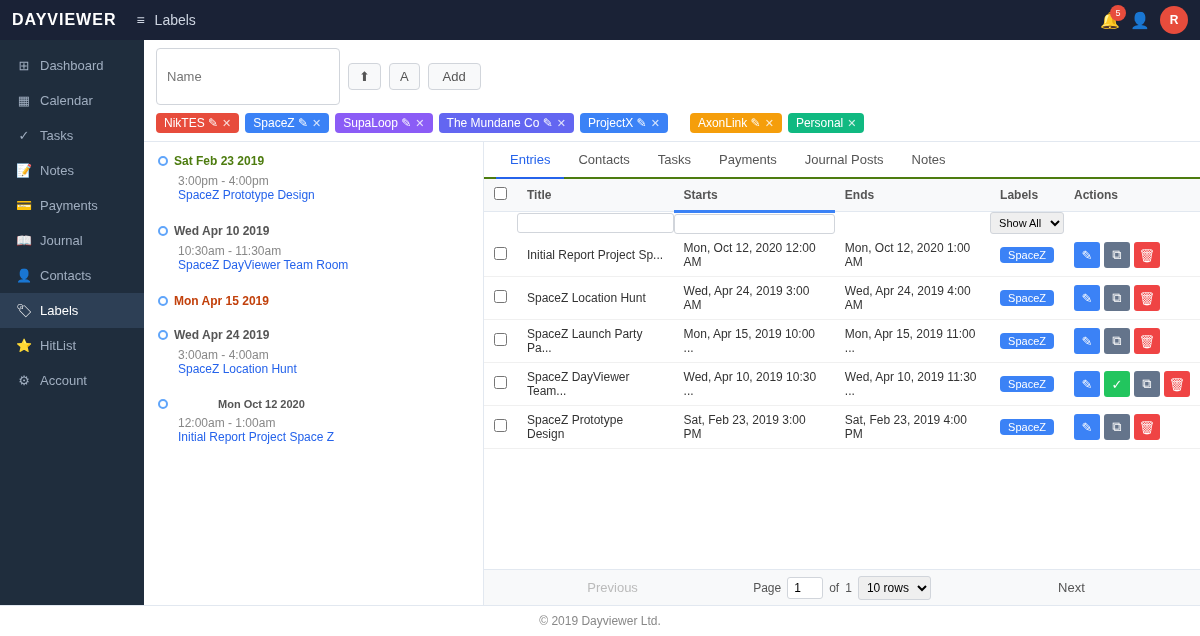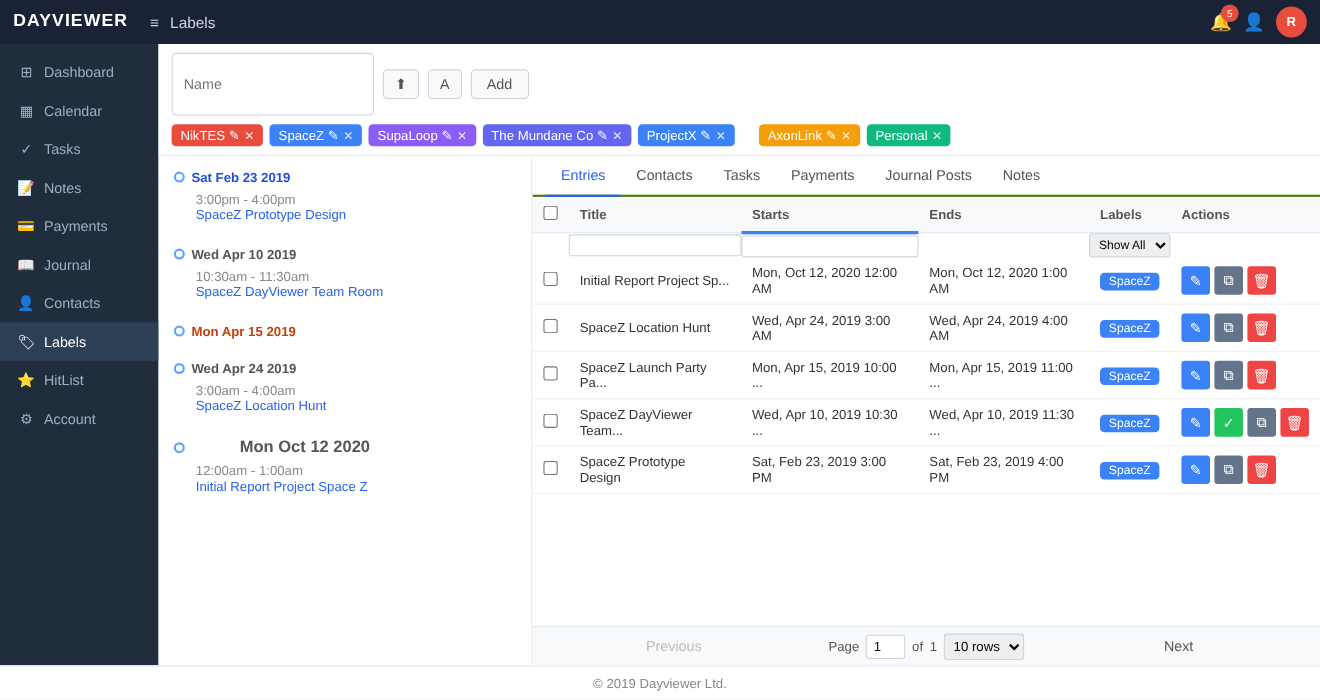--- a/index.html
+++ b/index.html
@@ -191,21 +191,21 @@
         </span>
       </div>
     </div>
 
     <div class="two-panel">
 
       <div class="timeline-panel">
         <div class="timeline-group">
           <div class="date-row">
             <span class="dot"></span>
-            <span style="font-size:12px;font-weight:600;color:#1d4ed8;">Sat Feb 23 2019</span>
+            <span style="font-size:12px;font-weight:600;color:#4d7c0f;">Sat Feb 23 2019</span>
           </div>
           <div class="timeline-entry">
             <div class="timeline-time">3:00pm - 4:00pm</div>
             <div class="timeline-title">SpaceZ Prototype Design</div>
           </div>
         </div>
         <div class="timeline-group">
           <div class="date-row">
             <span class="dot"></span>
             <span style="font-size:12px;font-weight:600;color:#555;">Wed Apr 10 2019</span>
@@ -227,21 +227,21 @@
             <span style="font-size:12px;font-weight:600;color:#555;">Wed Apr 24 2019</span>
           </div>
           <div class="timeline-entry">
             <div class="timeline-time">3:00am - 4:00am</div>
             <div class="timeline-title">SpaceZ Location Hunt</div>
           </div>
         </div>
         <div class="timeline-group">
           <div class="date-row">
             <span class="dot"></span>
-            <span style="font-size:15px;font-weight:600;color:#555;padding-left:44px;">Mon Oct 12 2020</span>
+            <span style="font-size:11px;font-weight:600;color:#555;padding-left:44px;">Mon Oct 12 2020</span>
           </div>
           <div class="timeline-entry">
             <div class="timeline-time">12:00am - 1:00am</div>
             <div class="timeline-title">Initial Report Project Space Z</div>
           </div>
         </div>
       </div>
 
       <div class="table-panel">
 

